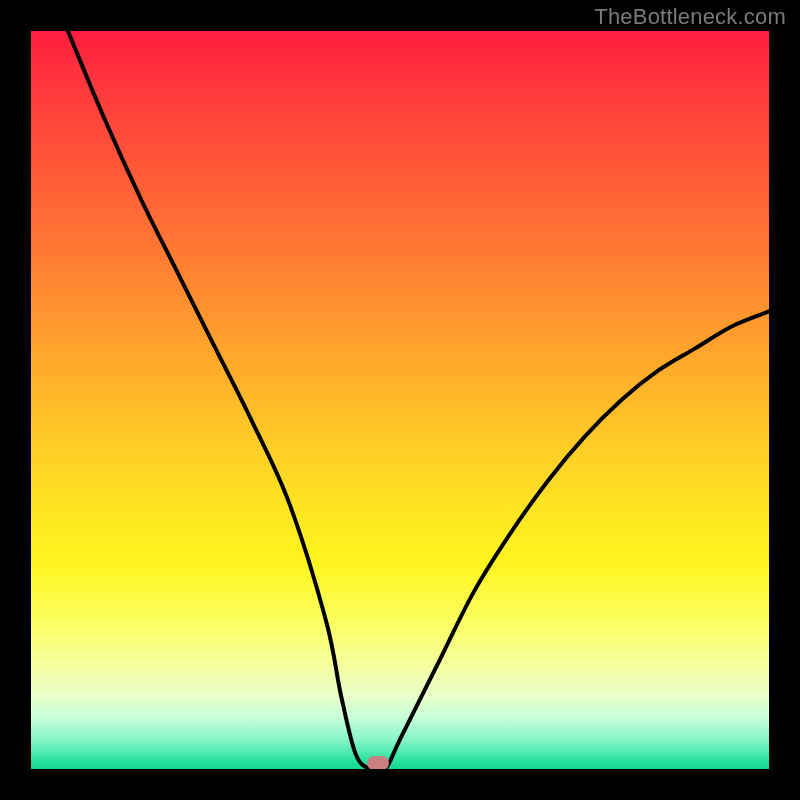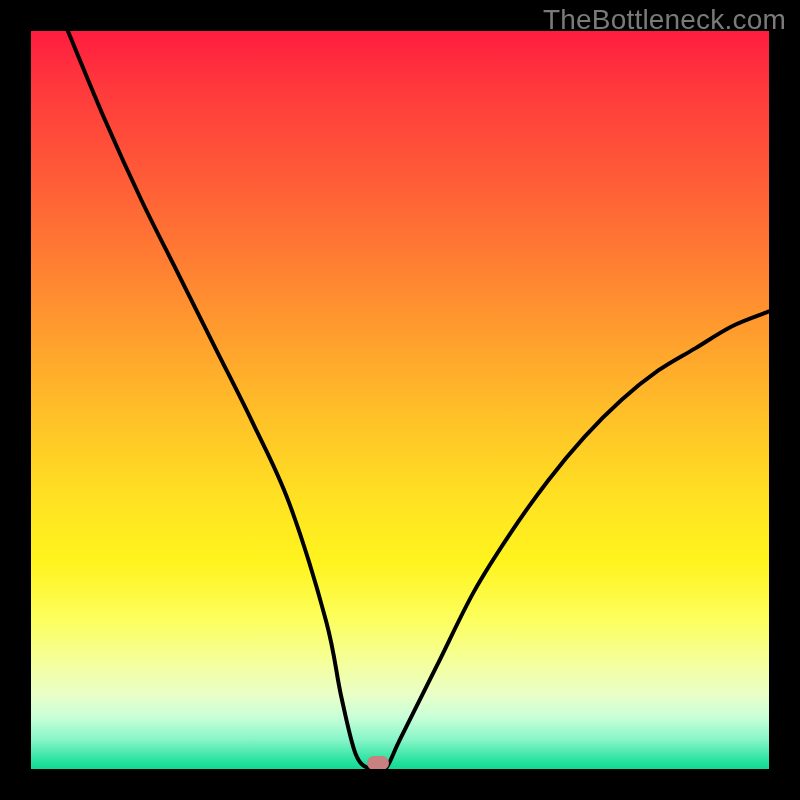--- a/index.html
+++ b/index.html
@@ -15,21 +15,21 @@
     position: relative;
     width: 800px;
     height: 800px;
     background: #000;
   }
   .watermark {
     position: absolute;
     top: 4px;
     right: 14px;
     color: #7a7a7a;
-    font-size: 28px;
+    font-size: 22px;
     font-weight: 500;
     letter-spacing: 0.2px;
     z-index: 10;
   }
   .plot-area {
     position: absolute;
     left: 31px;
     top: 31px;
     width: 738px;
     height: 738px;

